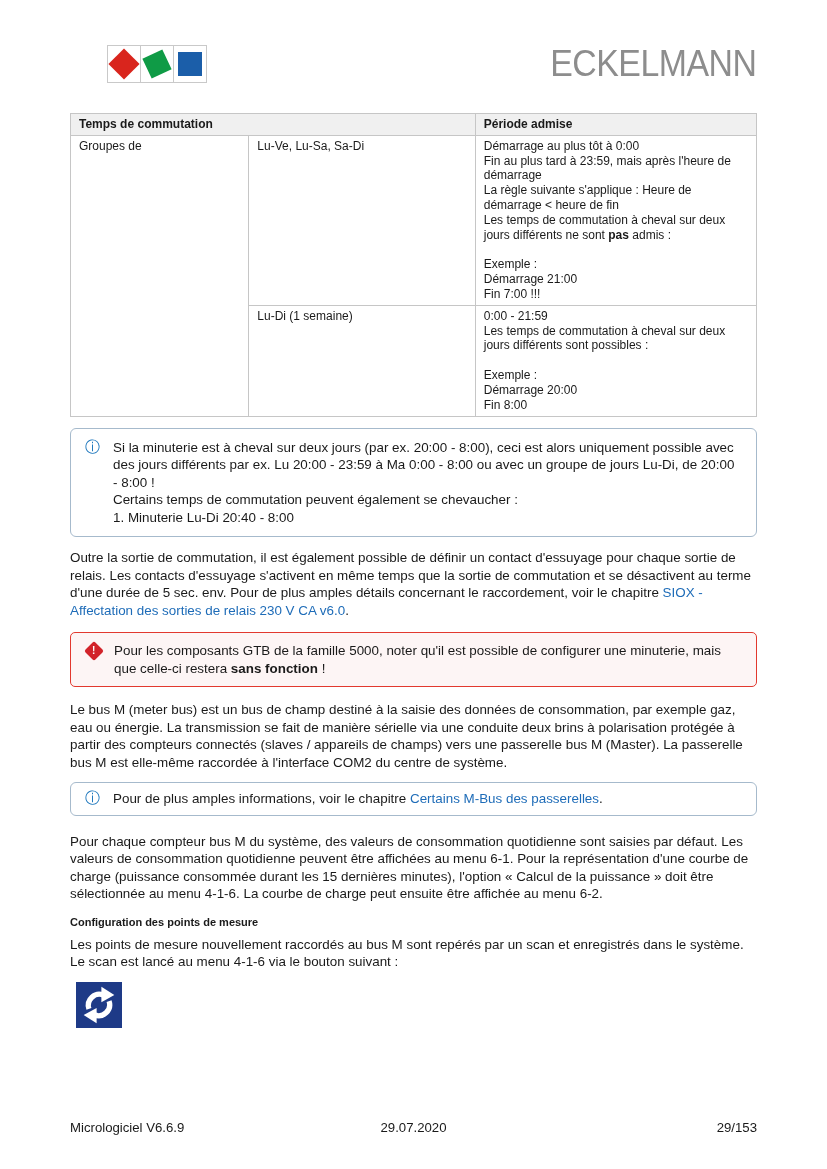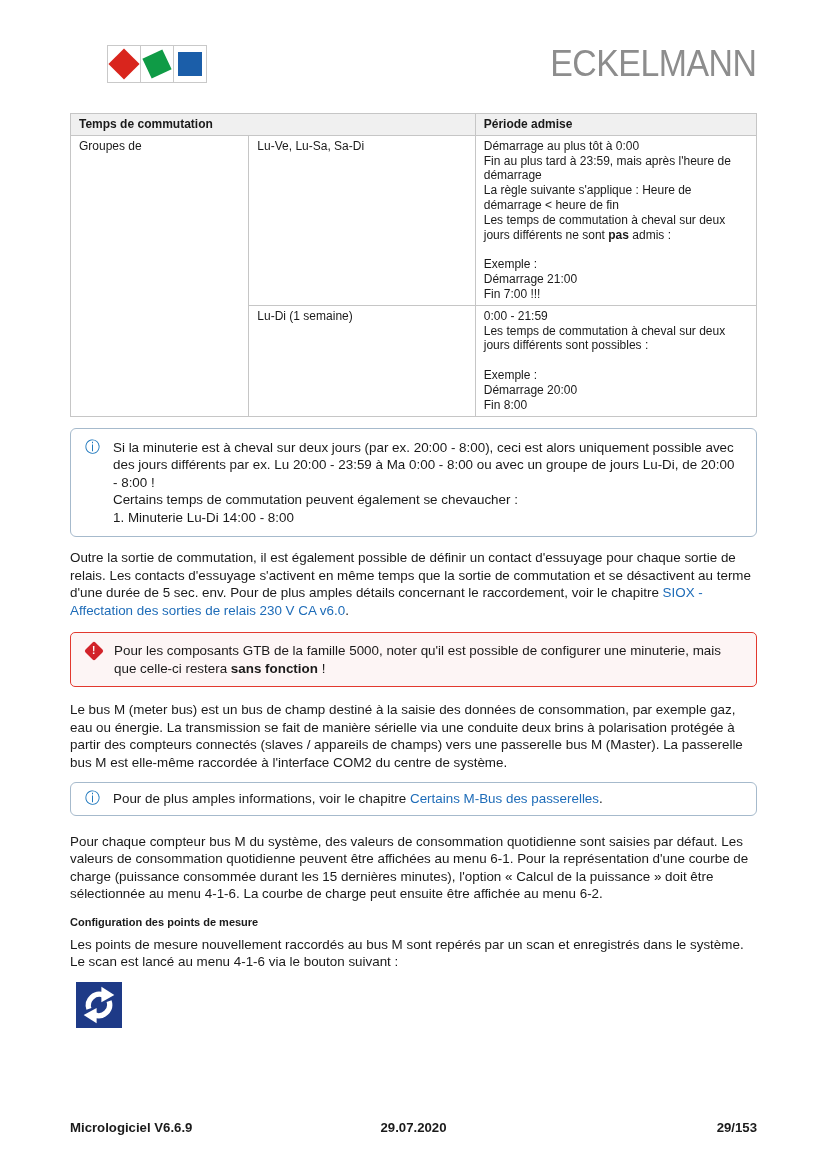--- a/index.html
+++ b/index.html
@@ -48,21 +48,21 @@
   a.doclink{color:#1e6cb8;text-decoration:none;cursor:pointer;}
   h2.section{font-size:15px;font-weight:bold;margin:30px 0 0 0;}
   h2.section .secnum{margin-right:9px;}
   h3.sub{font-size:11px;font-weight:bold;margin:13px 0 8px 0;}
 
   .scan-btn{margin:11px 0 0 6px;width:46px;height:46px;display:block;}
 
   
   .footer{position:absolute;left:70px;right:70px;top:1120px;display:flex;
           font-size:13.2px;color:#1a1a1a;}
-  .footer>div{flex:1;font-weight:bold;}
+  .footer>div{flex:1;}
   .f-center{text-align:center;}
   .f-right{text-align:right;}
 </style>
 </head>
 <body>
 
 <div class="page">
 
   <div class="header">
     <div class="logo-grid">
@@ -115,21 +115,21 @@
           </td>
         </tr>
       </tbody>
     </table>
 
     <div class="note">
       <div class="note-icon">ⓘ</div>
       <div>
         <div>Si la minuterie est à cheval sur deux jours (par ex. 20:00 - 8:00), ceci est alors uniquement possible avec des jours différents par ex. Lu 20:00 - 23:59 à Ma 0:00 - 8:00 ou avec un groupe de jours Lu-Di, de 20:00 - 8:00 !</div>
         <div>Certains temps de commutation peuvent également se chevaucher :</div>
-        <div>1. Minuterie Lu-Di 14:00 - 8:00</div>
+        <div>1. Minuterie Lu-Di 20:40 - 8:00</div>
       </div>
     </div>
 
     <p class="body"><span>Outre la sortie de commutation, il est également possible de définir un contact d'essuyage pour chaque sortie de relais. Les contacts d'essuyage s'activent en même temps que la sortie de commutation et se désactivent au terme d'une durée de 5 sec. env. Pour de plus amples détails concernant le raccordement, voir le chapitre </span><a class="doclink">SIOX - Affectation des sorties de relais 230 V CA v6.0</a><span>.</span></p>
 
     <div class="warn">
       <div class="warn-icon">
           <span>!</span>
         </div>
       <div><span>Pour les composants GTB de la famille 5000, noter qu'il est possible de configurer une minuterie, mais que celle-ci restera </span><b>sans fonction</b><span> !</span></div>

